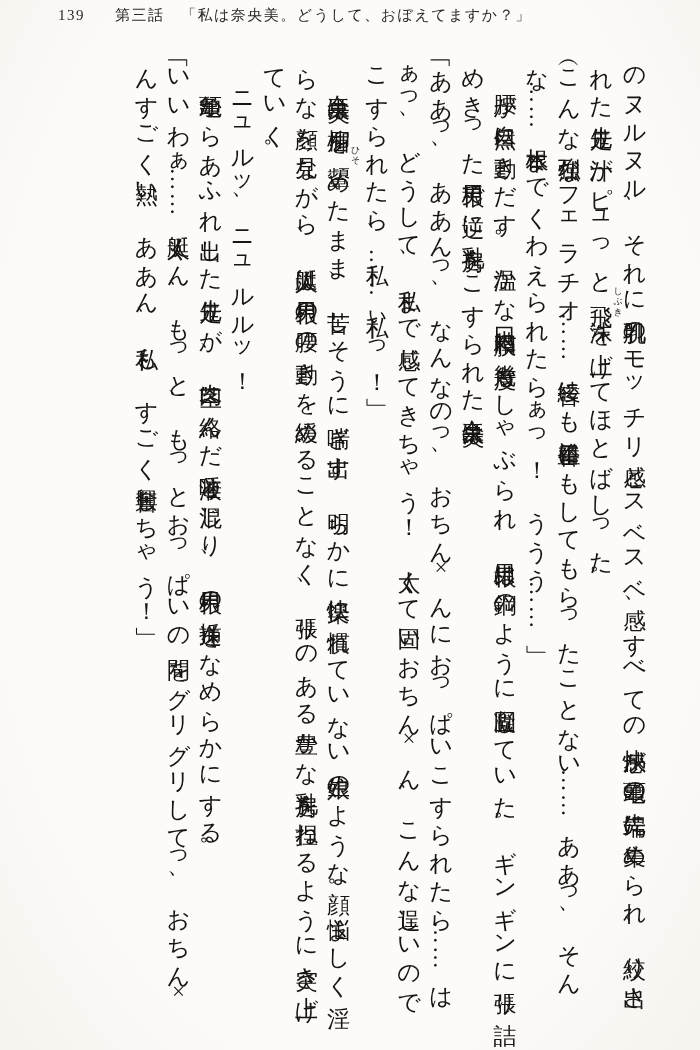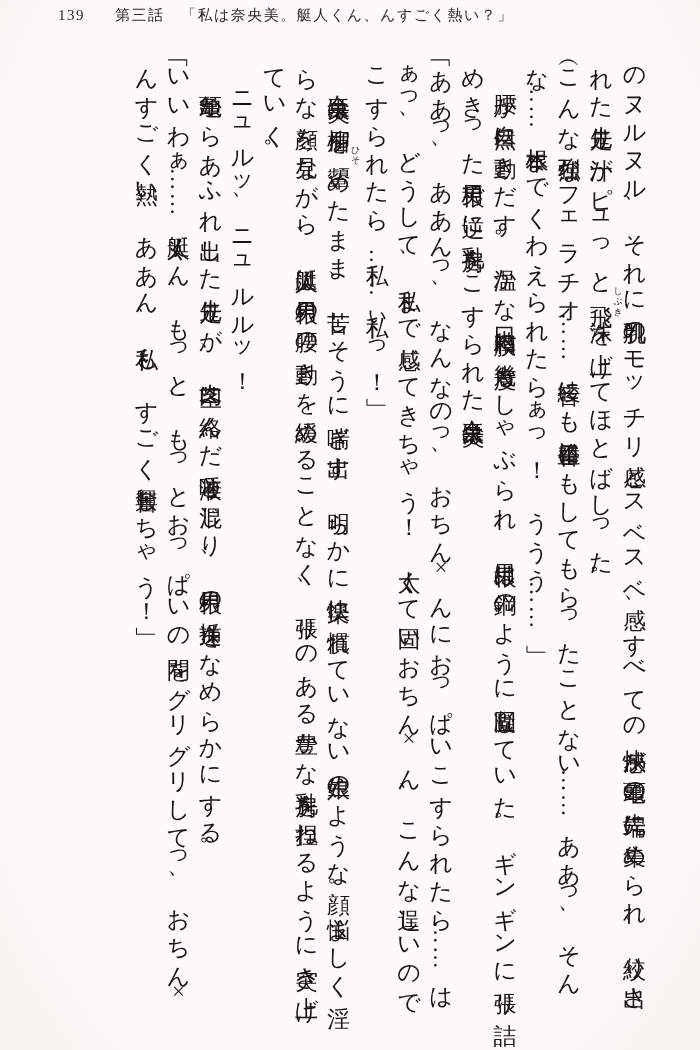--- a/index.html
+++ b/index.html
@@ -52,21 +52,21 @@
     color: #2a2927;
   }
 </style>
 </head>
 <body>
 
 <div class="page">
 
   <div class="running-head">
     <span>139</span>
-    <span>第三話　「私は奈央美。艇人くん、んすごく熱い？」</span>
+    <span>第三話　「私は奈央美。どうして、おぼえてますか？」</span>
   </div>
 
   <div class="body-vertical">
 
   <p>のヌルヌル、それに乳肌のモッチリ感とスベスベ感、すべての快感が亀頭の先端に集められ、絞り出された先走り汁がピュっと<ruby>飛沫<rt>しぶき</rt></ruby>を上げてほとばしった。</p>
       <p>（こんな強烈なフェラチオ……綾音にも裕香里にもしてもらったことない……ああっ、そんな……根本までくわえられたらぁっ！　ううう……」</p>
       <p>　腰が自然に動きだす。温かな口内粘膜に幾度もしゃぶられ、男根は鋼のように凝固していた。ギンギンに張り詰めきった男根で逆に乳房をこすられた奈央美は、</p>
       <p>「ああっ、ああんっ、なんなのっ、おちん×んにおっぱいこすられたら……はぁっ、どうして、私まで感じてきちゃう！　太くて固いおちん×ん、こんな逞しいのでこすられたら、私……私ぃっ！」</p>
       <p>　奈央美は柳眉を<ruby>顰<rt>ひそ</rt></ruby>めたまま、苦しそうに喘ぎ出す。明らかに快楽に慣れていない生娘のような顔。悩ましく淫らな顔を見ながら、艇人は男根の腰の動きを緩めることなく、張りのある豊かな乳房を捏ねるように突き上げていく。</p>
       <p>　ニュルッ、ニュルルッ！</p>

